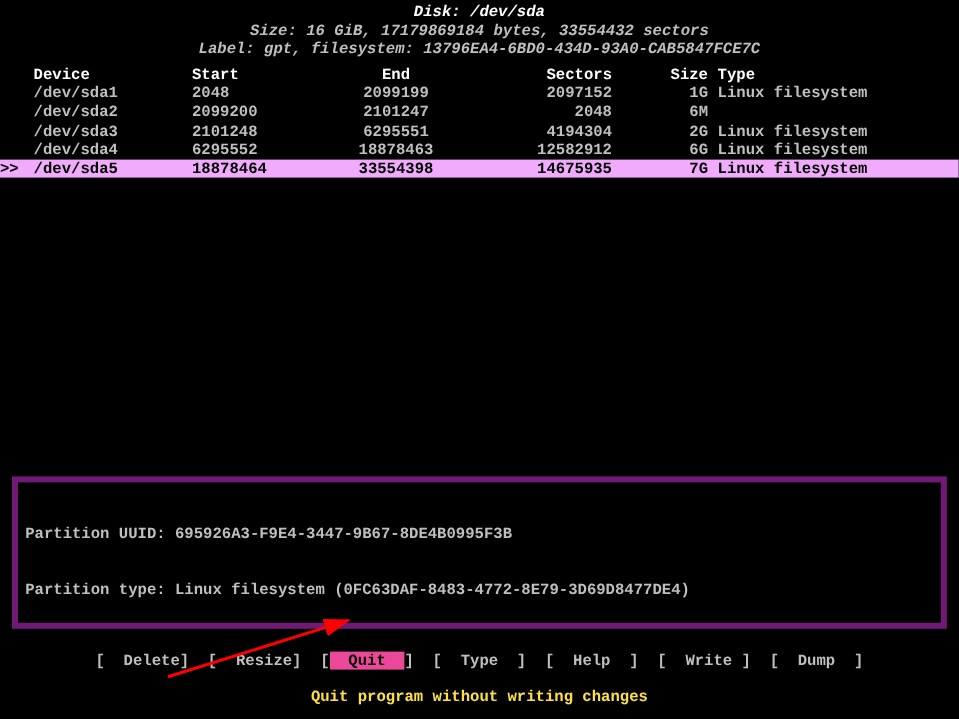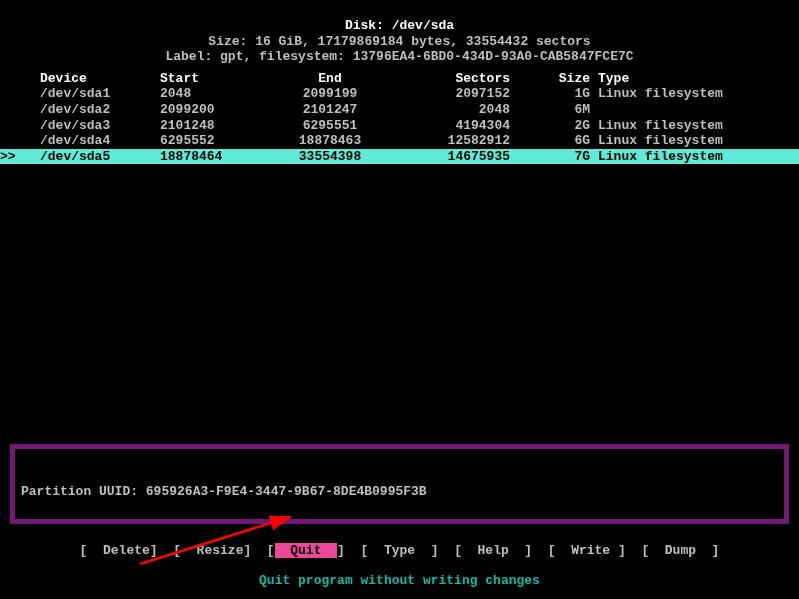--- a/index.html
+++ b/index.html
@@ -9,33 +9,33 @@
     font-family: "Courier New", monospace;
     font-size: 13px;
     width: 799px;
     height: 599px;
     overflow: hidden;
     position: relative;
     font-weight: bold;
     line-height: 1.2;
   }
   .center { text-align: center; }
-  .header { padding-top: 18px; }
+  .header { padding-top: 2px; font-style: italic; }
   .bold-white { color: #fff; }
   .table-wrap { margin-top: 6px; }
   .row { display: flex; white-space: pre; }
   .hdr { color: #fff; font-weight: bold; }
-  .col-device { width: 160px; padding-left: 40px; text-align: left; }
+  .col-device { width: 160px; padding-left: 28px; text-align: left; }
   .col-start  { width: 110px; }
   .col-end    { width: 120px; text-align: center; }
   .col-sectors{ width: 120px; text-align: right; }
   .col-size   { width: 80px;  text-align: right; }
   .col-type   { flex: 1; padding-left: 8px; text-align: left; }
   .sel {
-    background: #5eead4;
+    background: #f0abfc;
     color: #000;
   }
   .sel .col-device::before {
     content: ">>  ";
     position: absolute;
     left: 0;
     color: #000;
   }
   .row { position: relative; }
   .info-box {
@@ -56,21 +56,21 @@
   .menu-item { display: inline; }
   .menu-sel {
     background: #ec4899;
     color: #000;
   }
   .hint {
     position: absolute;
     left: 0; right: 0;
     bottom: 10px;
     text-align: center;
-    color: #14b8a6;
+    color: #fde047;
   }
   .arrow {
     position: absolute;
     pointer-events: none;
   }
 </style>
 </head>
 <body>
 
 <div class="header center">
@@ -92,20 +92,21 @@
       <div class="row"><span class="col-device">/dev/sda1</span><span class="col-start">2048</span><span class="col-end">2099199</span><span class="col-sectors">2097152</span><span class="col-size">1G</span><span class="col-type">Linux filesystem</span></div>
       <div class="row"><span class="col-device">/dev/sda2</span><span class="col-start">2099200</span><span class="col-end">2101247</span><span class="col-sectors">2048</span><span class="col-size">6M</span></div>
       <div class="row"><span class="col-device">/dev/sda3</span><span class="col-start">2101248</span><span class="col-end">6295551</span><span class="col-sectors">4194304</span><span class="col-size">2G</span><span class="col-type">Linux filesystem</span></div>
       <div class="row"><span class="col-device">/dev/sda4</span><span class="col-start">6295552</span><span class="col-end">18878463</span><span class="col-sectors">12582912</span><span class="col-size">6G</span><span class="col-type">Linux filesystem</span></div>
       <div class="row sel"><span class="col-device">/dev/sda5</span><span class="col-start">18878464</span><span class="col-end">33554398</span><span class="col-sectors">14675935</span><span class="col-size">7G</span><span class="col-type">Linux filesystem</span></div>
     </div>
 </div>
 
 <div class="info-box">
   <div>Partition UUID: 695926A3-F9E4-3447-9B67-8DE4B0995F3B</div>
+  <div>Partition type: Linux filesystem (0FC63DAF-8483-4772-8E79-3D69D8477DE4)</div>
 </div>
 
 <div class="menu-row" id="menu"><span class="menu-item">[  Delete]</span>  <span class="menu-item">[  Resize]</span>  <span class="menu-item">[<span class="menu-sel">  Quit  </span>]</span>  <span class="menu-item">[  Type  ]</span>  <span class="menu-item">[  Help  ]</span>  <span class="menu-item">[  Write ]</span>  <span class="menu-item">[  Dump  ]</span></div>
 
 <div class="hint bold-white">Quit program without writing changes</div>
 
 <svg class="arrow" style="left:130px; bottom:30px; width:180px; height:60px;" viewBox="0 0 180 60">
   <defs>
     <marker id="ah" markerWidth="10" markerHeight="10" refX="8" refY="3" orient="auto">
       <path d="M0,0 L0,6 L9,3 z" fill="#ff0000"></path>

